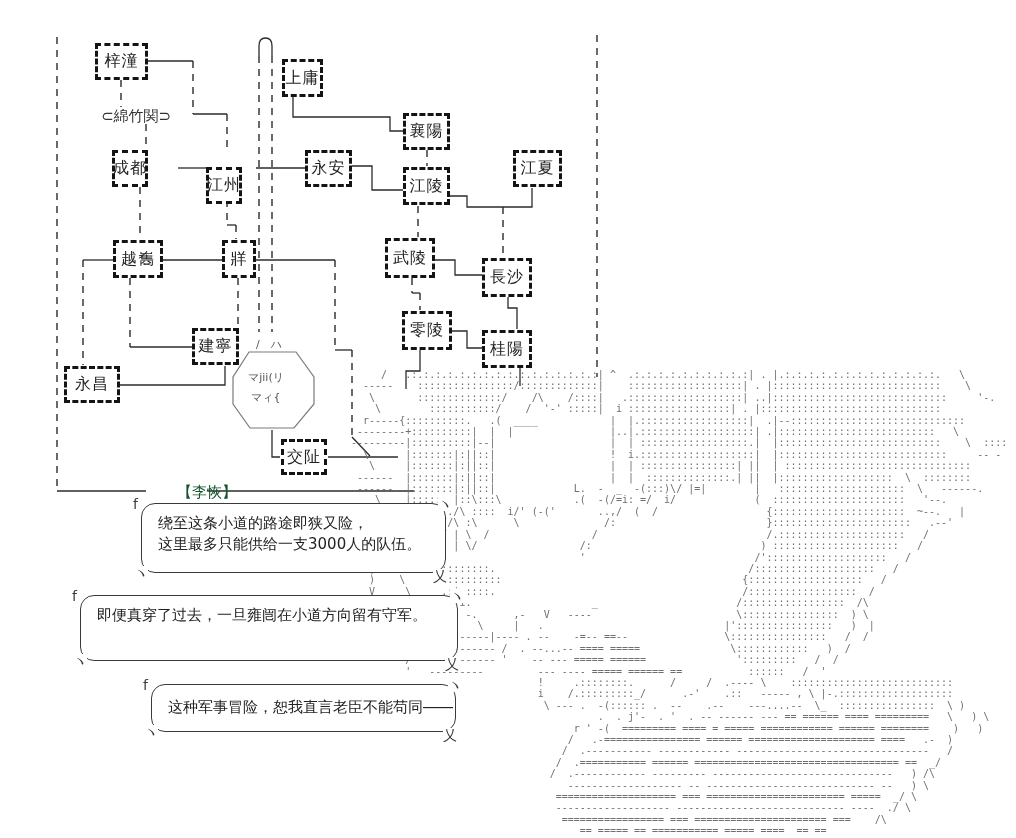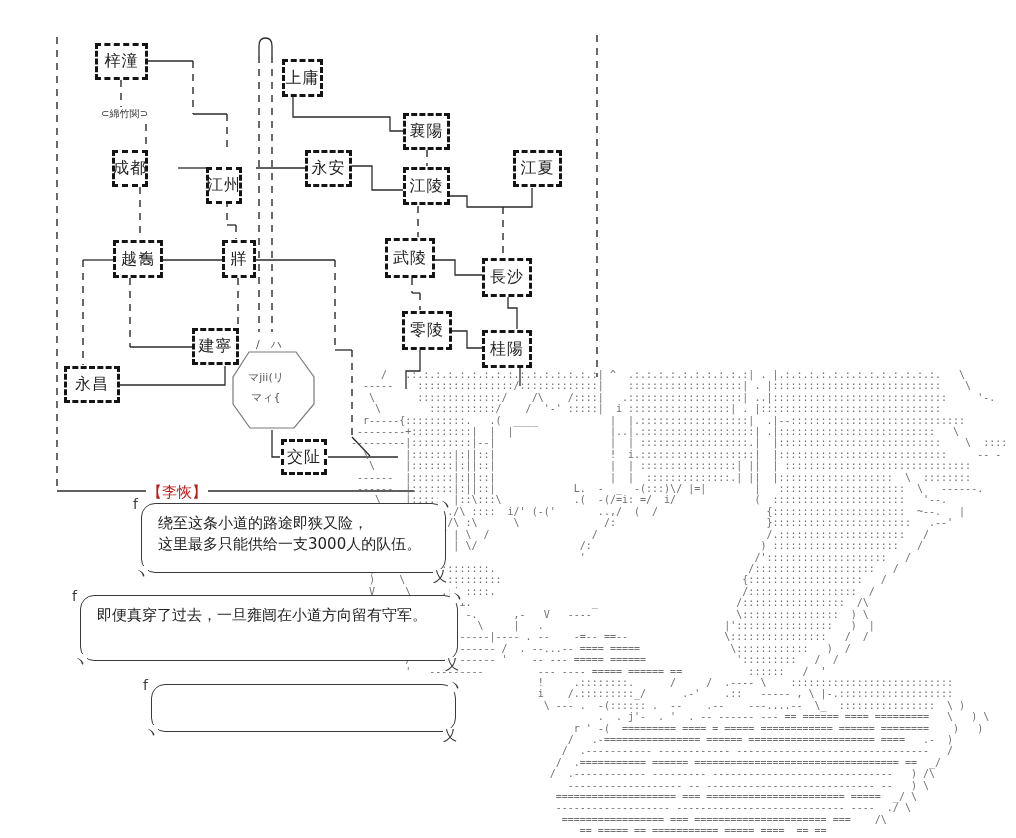--- a/index.html
+++ b/index.html
@@ -5,26 +5,26 @@
   html,body{margin:0;padding:0;background:#fff;}
   #stage{position:relative;width:1016px;height:838px;background:#fff;overflow:hidden;
          font-family:"DejaVu Sans",sans-serif;color:#1a1a1a;}
   svg.lines{position:absolute;left:0;top:0;z-index:1;}
   svg.lines path, svg.lines polygon{fill:none;stroke:#2b2b2b;stroke-width:1.3;}
   svg.lines path.dash{stroke-dasharray:7,6;stroke-width:1.4;}
   svg.lines polygon.oct{stroke:#7a7a7a;stroke-width:1.2;}
   .loc{position:absolute;z-index:3;background:#fff;border:3px dashed #141414;
        display:flex;align-items:center;justify-content:center;
        font-size:16px;letter-spacing:1px;color:#222;box-sizing:border-box;white-space:nowrap;}
-  .plain-label{position:absolute;z-index:3;font-size:10px;color:#333;white-space:nowrap;}
+  .plain-label{position:absolute;z-index:3;font-size:15px;color:#333;white-space:nowrap;}
   .tiny{position:absolute;z-index:3;font-size:11px;color:#555;white-space:pre;}
   pre.aa{position:absolute;left:345px;top:369px;z-index:2;margin:0;
          font-family:"DejaVu Sans Mono",monospace;font-size:10px;line-height:11.4px;
          color:#6f6f6f;letter-spacing:0;white-space:pre;}
-  .speaker{position:absolute;z-index:4;font-size:15px;color:#b91c1c;white-space:nowrap;}
+  .speaker{position:absolute;z-index:4;font-size:15px;color:#14532d;white-space:nowrap;margin-left:30px;}
   .balloon{position:absolute;z-index:5;background:#fff;border:1.5px solid #3a3a3a;
            border-radius:14px;box-sizing:border-box;font-size:15px;line-height:21px;
            color:#222;padding:9px 12px 6px 16px;white-space:nowrap;}
   .balloon .g{position:absolute;font-size:14px;color:#3a3a3a;background:#fff;line-height:1;}
   .g-tl{left:-9px;top:-7px;}
   .g-tr{right:-7px;top:-7px;}
   .g-bl{left:-8px;bottom:-8px;}
   .g-br{right:-2px;bottom:-11px;font-size:15px;}
 </style>
 </head>
@@ -217,15 +217,16 @@
     <span class="g g-bl">ヽ</span>
     <span class="g g-br">乂</span>
     <div>即便真穿了过去，一旦雍闿在小道方向留有守军。</div>
   </div>
 
   <div class="balloon" style="left:151px;top:684px;width:305px;height:48px;padding-top:12px">
     <span class="g g-tl">f</span>
     <span class="g g-tr">ヽ</span>
     <span class="g g-bl">ヽ</span>
     <span class="g g-br">乂</span>
+    <div>这种军事冒险，恕我直言老臣不能苟同――</div>
   </div>
 
 </div>
 
 </body></html>

